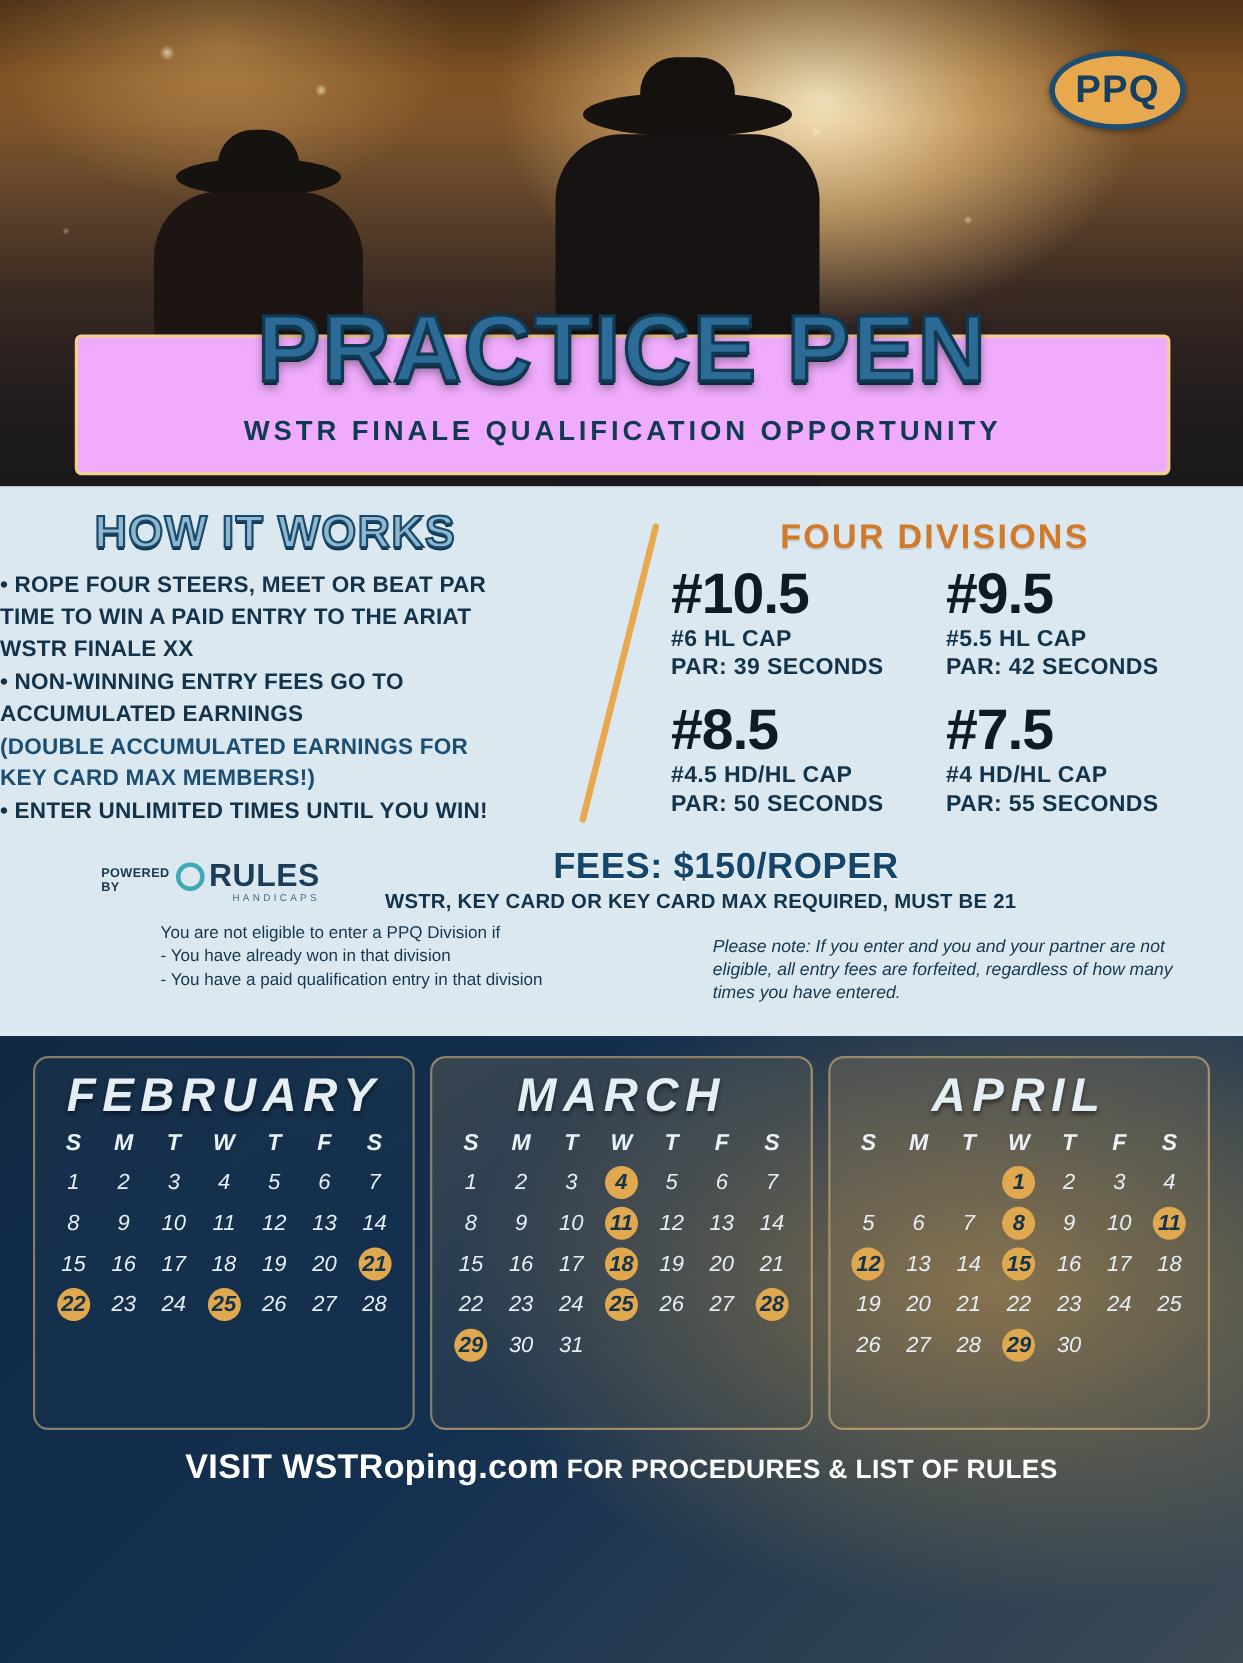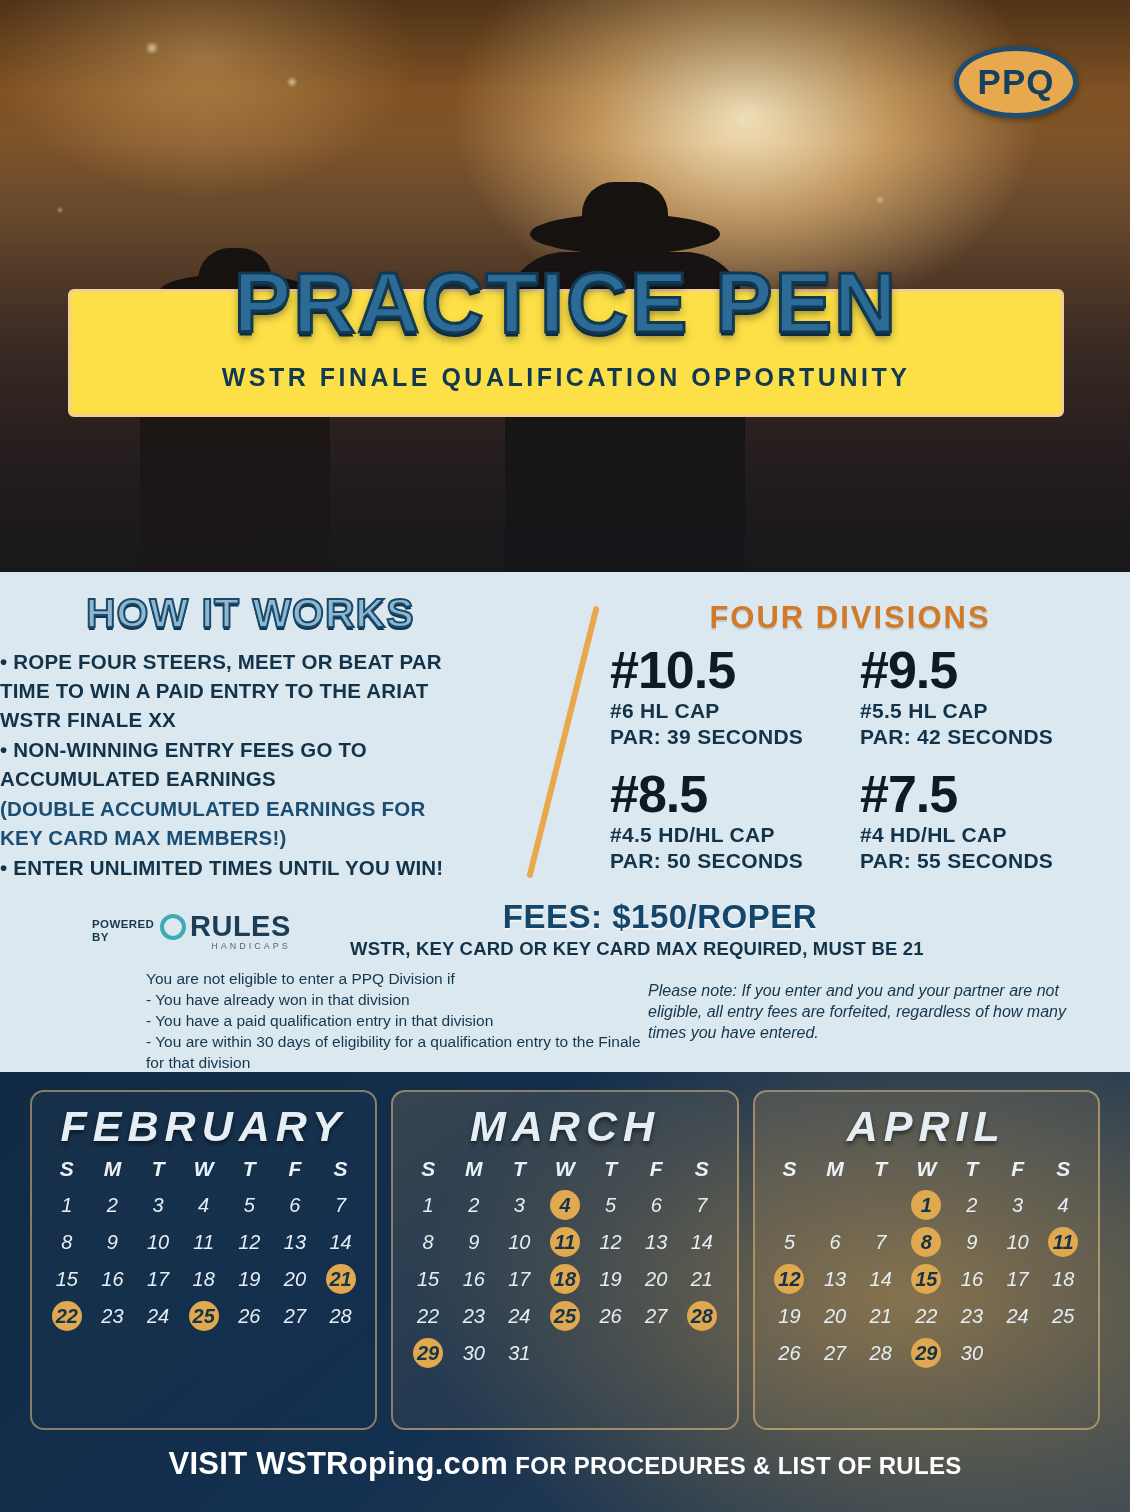--- a/index.html
+++ b/index.html
@@ -9,21 +9,21 @@
     font-family: "Liberation Sans", sans-serif;
     background: #0e2439;
     overflow: hidden;
     position: relative;
   }
 
   
   .hero {
     position: relative;
     width: 1130px;
-    height: 572px;
+    height: 442px;
     overflow: hidden;
     background: #2b1a0f;
   }
   .hero-bg {
     position: absolute;
     inset: 0;
     background:
       radial-gradient(ellipse 420px 300px at 66% 20%, rgba(255,240,200,0.95) 0%, rgba(255,210,140,0.55) 35%, rgba(120,70,30,0.0) 70%),
       radial-gradient(ellipse 300px 200px at 18% 10%, rgba(255,200,120,0.45) 0%, rgba(60,30,15,0) 70%),
       linear-gradient(180deg, #6b4420 0%, #8c5a27 16%, #6a4a2c 36%, #3a2a23 60%, #241b1a 85%, #1b1614 100%);
@@ -103,24 +103,24 @@
     font-size: 35px;
     font-weight: bold;
     color: #16405f;
     letter-spacing: 1px;
   }
 
   
   .title-plate {
     position: absolute;
     left: 68px;
-    top: 289px;
+    top: 304px;
     width: 996px;
     height: 128px;
-    background: #fde047;
+    background: #f0abfc;
     border: 3px solid #f3cf93;
     border-radius: 6px;
   }
   .title-main {
     position: absolute;
     left: 0; right: 0;
     top: -38px;
     text-align: center;
     font-size: 86px;
     line-height: 96px;
@@ -449,21 +449,20 @@
 
   <div class="fees">
     <div class="fees-main">FEES: $150/ROPER</div>
     <div class="fees-sub">WSTR, KEY CARD OR KEY CARD MAX REQUIRED, MUST BE 21</div>
   </div>
 
   <div class="eligibility">
     <div>You are not eligible to enter a PPQ Division if</div>
     <div>- You have already won in that division</div>
     <div>- You have a paid qualification entry in that division</div>
-    <div>- You are within 30 days of eligibility for a qualification entry to the Finale for that division</div>
   </div>
 
   <div class="please-note">Please note: If you enter and you and your partner are not eligible, all entry fees are forfeited, regardless of how many times you have entered.</div>
 </div>
 
 <div class="cal-section">
   <div class="cal-row">
     <div class="cal">
       <div class="cal-name">FEBRUARY</div>
       <div class="cal-grid">

